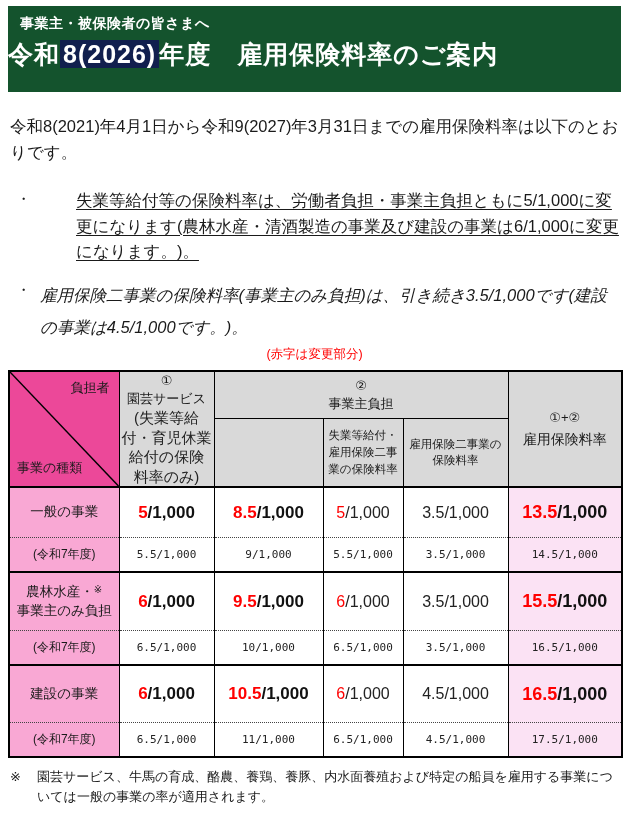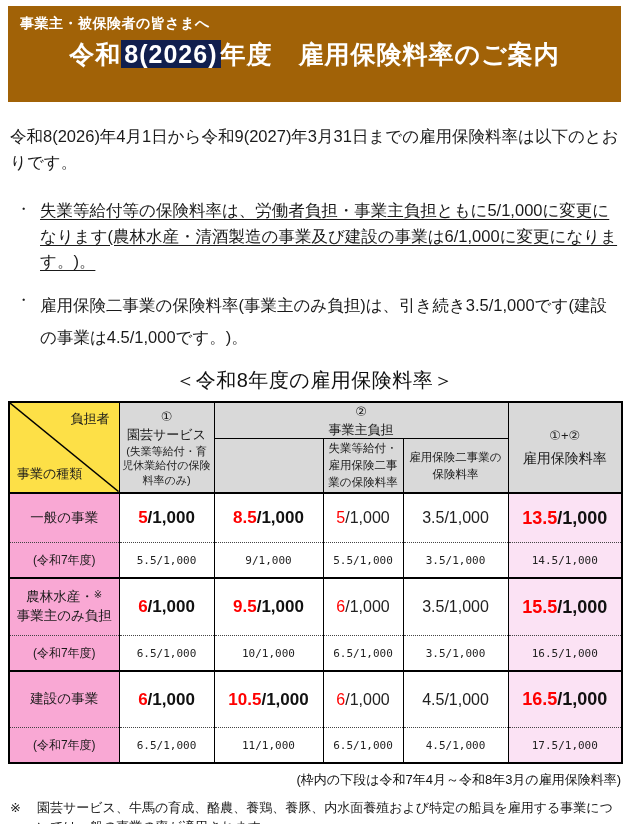--- a/index.html
+++ b/index.html
@@ -8,52 +8,52 @@
     width: 629px; height: 824px;
     font-family: "Liberation Sans", "DejaVu Sans", sans-serif;
     color: #1a1a1a;
     overflow: hidden;
   }
   .page { width: 629px; height: 824px; position: relative; background: #fff; }
 
   
   .banner {
     margin: 6px 8px 10px 8px;
-    height: 96px;
-    background: #a16207;
+    height: 86px;
+    background: #14532d;
     color: #ffffff;
   }
   .banner-eyebrow {
     padding: 9px 0 0 12px;
     font-size: 14px;
     font-weight: bold;
     letter-spacing: 0.5px;
   }
   .banner-title {
-    text-align: center;
+    text-align: left;
     font-size: 25px;
     font-weight: bold;
     margin-top: 5px;
     letter-spacing: 1px;
     white-space: nowrap;
   }
   .banner-title .hl { background: #111f4e; padding: 0 3px; }
 
   
   .intro {
     margin: 22px 10px 0 10px;
     font-size: 16.5px;
     line-height: 1.55;
   }
   .bullets { margin: 23px 10px 0 16px; list-style: none; }
   .bullets li { display: flex; font-size: 16.5px; }
   .bullets li + li { margin-top: 14px; }
   .bullets .bmark { flex: none; width: 24px; font-size: 15px; padding-top: 2px; }
-  .bullets li.lh1 .btext { line-height: 1.55; }
-  .bullets li.lh2 .btext { line-height: 1.95; }
+  .bullets li.lh1 .btext { line-height: 1.55; margin-left: 36px; }
+  .bullets li.lh2 .btext { line-height: 1.95; font-style: italic; }
   .bullets li.u .btext {
     text-decoration: underline;
     text-underline-offset: 3px;
     text-decoration-thickness: 1px;
   }
 
   
   .section-title {
     margin-top: 14px;
     text-align: center;
@@ -79,27 +79,27 @@
   }
   table.rates th, table.rates td {
     border: 1px solid #000;
     text-align: center;
     vertical-align: middle;
     padding: 0 2px;
   }
   thead th { background: #d9d9d9; font-weight: normal; }
 
   
-  .corner { position: relative; background: #fde047; }
+  .corner { position: relative; background: #ec4899; }
   .corner svg { position: absolute; inset: 0; width: 100%; height: 100%; }
   .corner .c-top  { position: absolute; top: 7px; right: 9px;  font-size: 13px; }
   .corner .c-bot  { position: absolute; bottom: 9px; left: 7px; font-size: 13px; }
 
   .h-worker { font-size: 13px; line-height: 1.35; padding-top: 4px; }
-  .h-worker .small { font-size: 11px; line-height: 1.3; margin-top: 1px; color: #222; }
+  .h-worker .small { font-size: 15px; line-height: 1.3; margin-top: 1px; color: #222; }
   .h-emp { border-bottom: none; vertical-align: top; padding-top: 5px; }
   .h-emp .emp-inner { display: inline-block; width: 107px; font-size: 13px; line-height: 1.35; }
   .h-emp-spacer { border-top: none; border-bottom: 2px solid #000; }
   .h-sub {
     border-top: 1px solid #000;
     border-bottom: 2px solid #000;
     font-size: 11.5px; line-height: 1.45;
     padding: 4px 3px;
   }
   .h-total { font-size: 13px; line-height: 1.6; }
@@ -147,34 +147,34 @@
 </head>
 <body>
 
 <div class="page">
 
   <header class="banner">
     <div class="banner-eyebrow">事業主・被保険者の皆さまへ</div>
     <div class="banner-title"><span>令和</span><span class="hl">8(2026)</span><span>年度　雇用保険料率のご案内</span></div>
   </header>
 
-  <p class="intro">令和8(2026)年4月1日から令和9(2027)年3月31日までの雇用保険料率は以下のとおりです。</p>
+  <p class="intro">令和8(2021)年4月1日から令和9(2027)年3月31日までの雇用保険料率は以下のとおりです。</p>
 
   <ul class="bullets">
     <li class="u lh1">
       <span class="bmark">・</span>
       <span class="btext">失業等給付等の保険料率は、労働者負担・事業主負担ともに5/1,000に変更になります(農林水産・清酒製造の事業及び建設の事業は6/1,000に変更になります。)。</span>
     </li>
     <li class="lh2">
       <span class="bmark">・</span>
       <span class="btext">雇用保険二事業の保険料率(事業主のみ負担)は、引き続き3.5/1,000です(建設の事業は4.5/1,000です。)。</span>
     </li>
   </ul>
 
-  <h2 class="section-title">＜令和8年度の雇用保険料率＞</h2>
+  <div class="red-caption">(赤字は変更部分)</div>
 
   <table class="rates">
     <colgroup>
       <col style="width:110px">
         <col style="width:95px">
         <col style="width:109px">
       <col style="width:80px">
         <col style="width:105px">
         <col style="width:114px">
     </colgroup>
@@ -254,20 +254,19 @@
         <td class="lbl">(令和7年度)</td>
         <td class="num">6.5/1,000</td>
         <td class="num">11/1,000</td>
         <td class="num">6.5/1,000</td>
         <td class="num">4.5/1,000</td>
         <td class="num pink">17.5/1,000</td>
       </tr>
     </tbody>
   </table>
 
-  <div class="foot-bracket">(枠内の下段は令和7年4月～令和8年3月の雇用保険料率)</div>
 
   <div class="foot-aster">
     <span class="amark">※</span>
     <span>園芸サービス、牛馬の育成、酪農、養鶏、養豚、内水面養殖および特定の船員を雇用する事業については一般の事業の率が適用されます。</span>
   </div>
 
 </div>
 
 </body></html>

